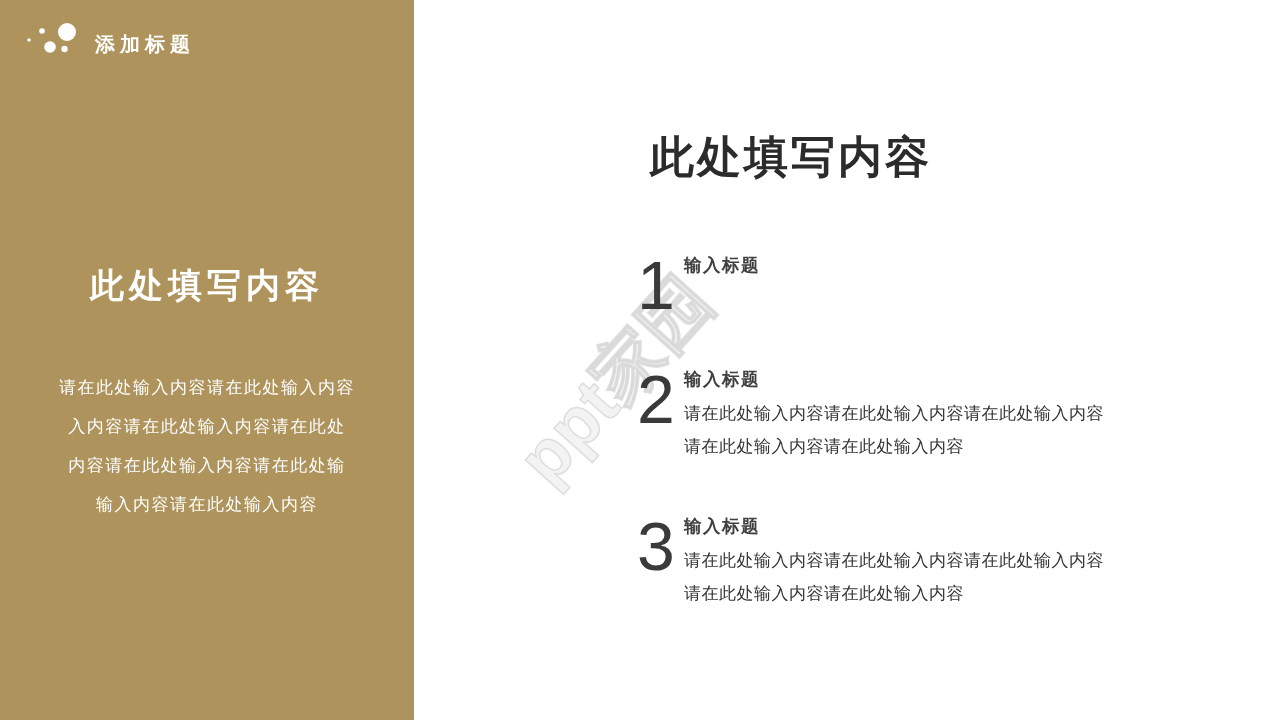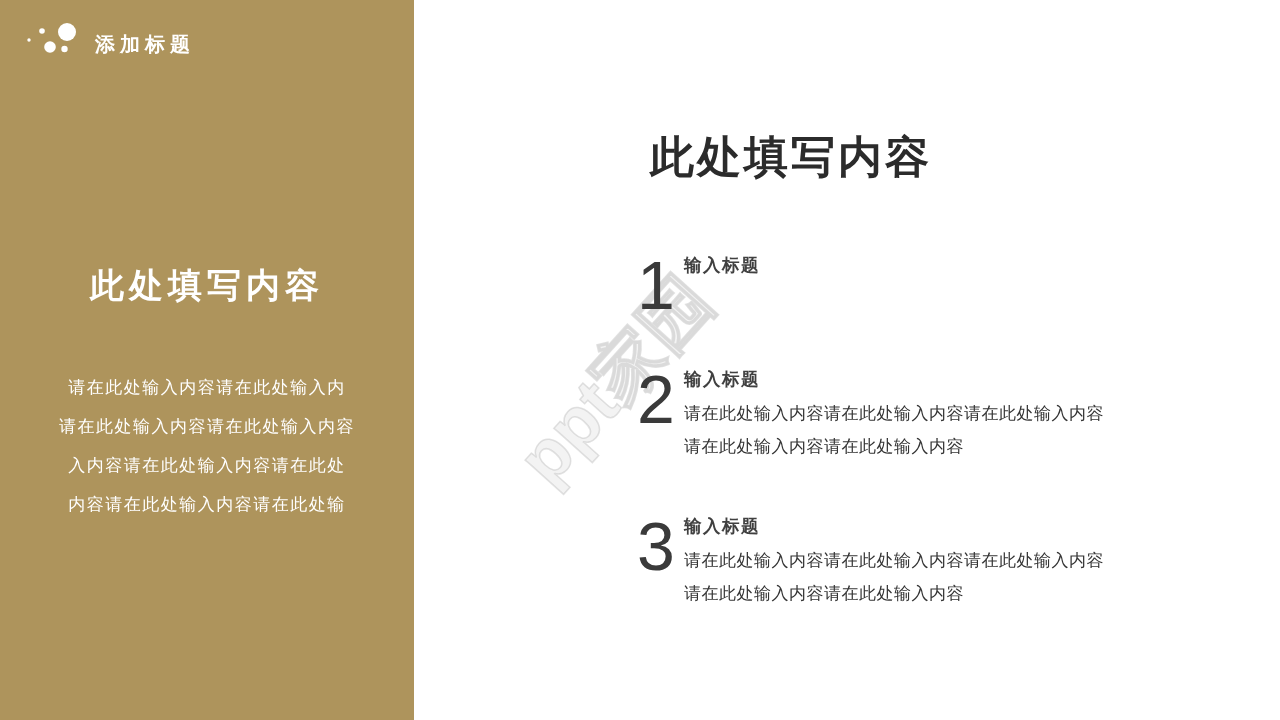--- a/index.html
+++ b/index.html
@@ -134,24 +134,24 @@
       <circle cx="24" cy="33" r="5.8" fill="#ffffff"></circle>
       <circle cx="41" cy="18" r="9" fill="#ffffff"></circle>
       <circle cx="38.5" cy="35" r="3.2" fill="#ffffff"></circle>
     </svg>
 
     <div class="sidebar-header-label">添加标题</div>
 
     <div class="sidebar-title">此处填写内容</div>
 
     <div class="sidebar-body">
-      <div class="line">请在此处输入内容请在此处输入内</div>
       <div class="line">请在此处输入内容请在此处输入内容</div>
       <div class="line">入内容请在此处输入内容请在此处</div>
       <div class="line">内容请在此处输入内容请在此处输</div>
+      <div class="line">输入内容请在此处输入内容</div>
     </div>
   </div>
 
   <div class="watermark">ppt家园</div>
 
   <div class="main-title">此处填写内容</div>
 
   <div class="items">
 
     <div class="item">

